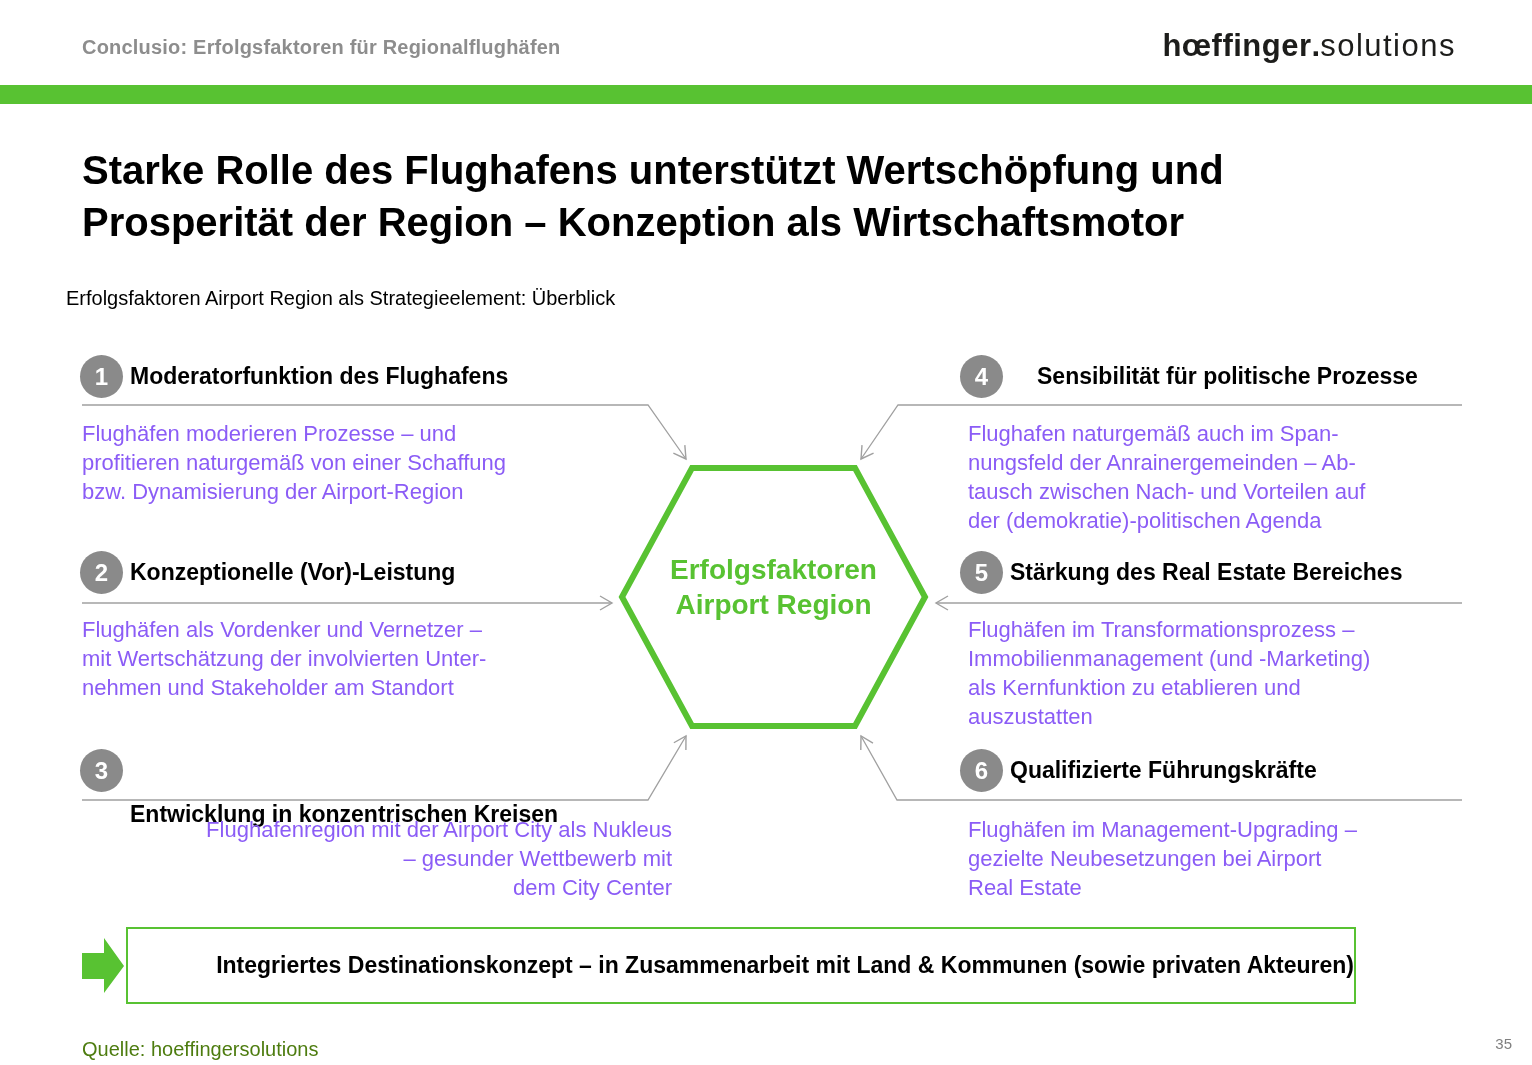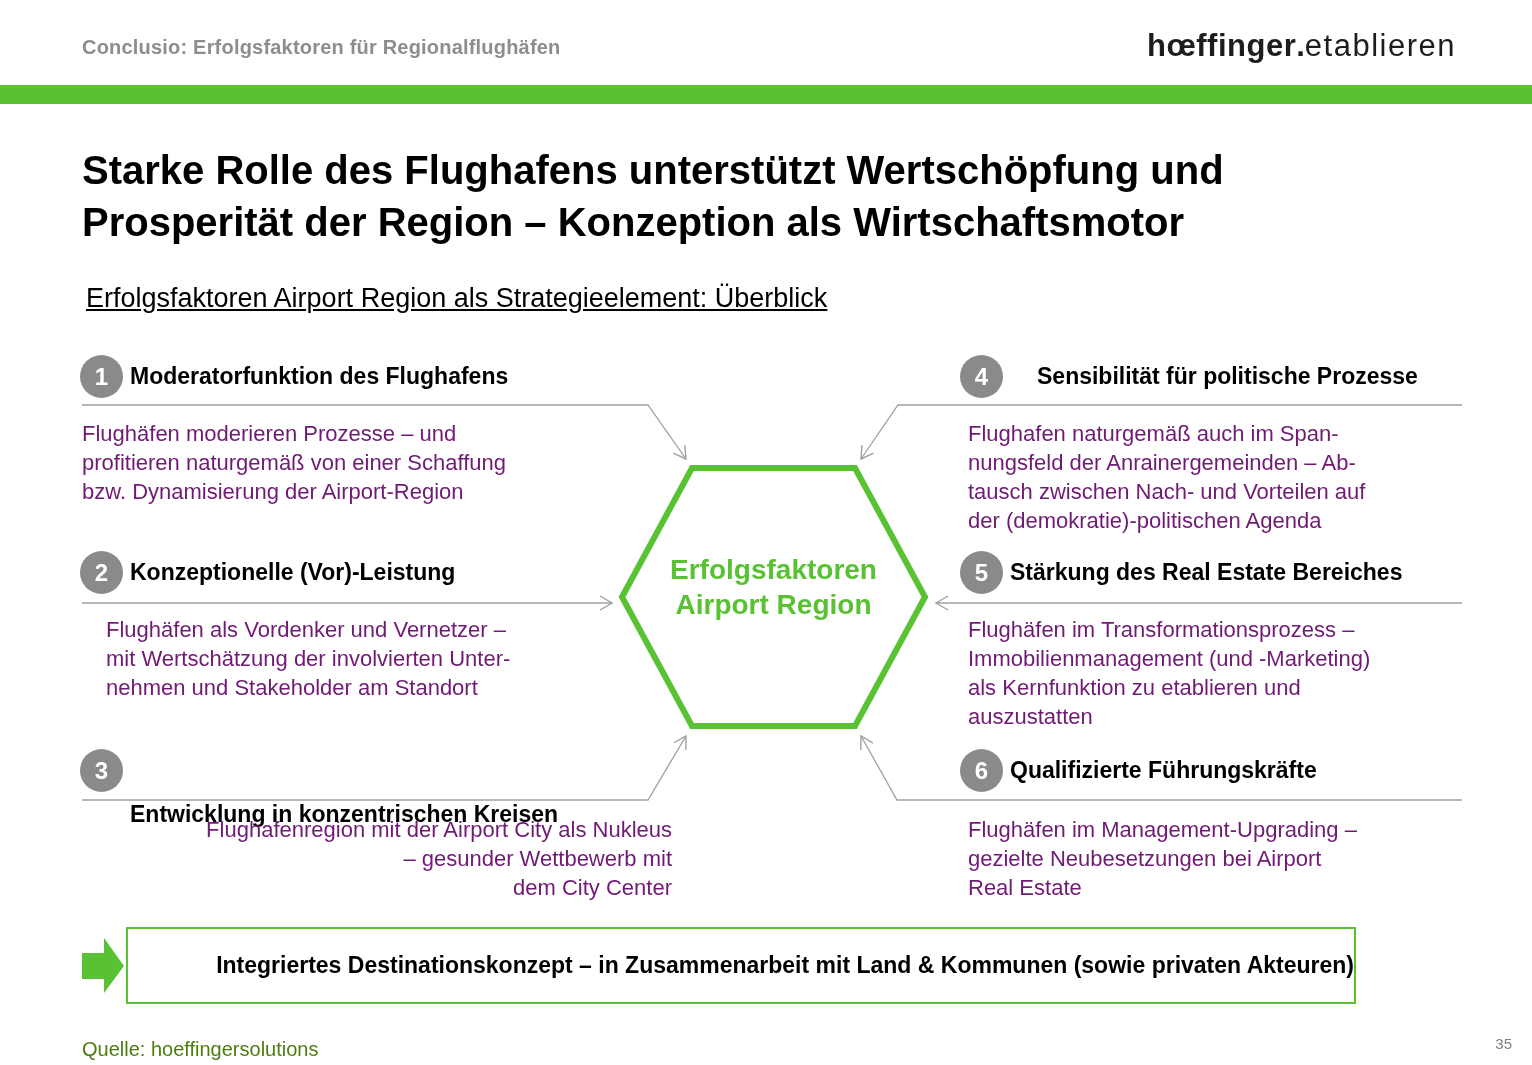--- a/index.html
+++ b/index.html
@@ -26,36 +26,36 @@
   .greenbar{
     position:absolute;left:0;top:85px;width:1532px;height:19px;
     background:#58c232;
   }
   .title{
     position:absolute;left:82px;top:144px;width:1340px;
     font-size:40px;font-weight:bold;color:#000;
     line-height:52px;white-space:pre-line;
   }
   .subtitle{
-    position:absolute;left:86px;top:280px;width:1100px;
-    font-size:27px;color:#000;line-height:36px;text-decoration:underline;
+    position:absolute;left:66px;top:280px;width:1100px;
+    font-size:20px;color:#000;line-height:36px;
   }
   .overlay{position:absolute;left:0;top:0;z-index:1;}
   .num-circle{
     position:absolute;width:43px;height:43px;border-radius:50%;
     background:#8a8a8a;color:#fff;font-size:24px;font-weight:bold;
     display:flex;align-items:center;justify-content:center;z-index:2;
   }
   .factor-heading{
     position:absolute;height:43px;line-height:43px;
     font-size:23px;font-weight:bold;color:#000;white-space:nowrap;z-index:2;
   }
   .factor-body{
     position:absolute;
-    font-size:22px;color:#701a75;line-height:29px;white-space:pre-line;z-index:2;
+    font-size:22px;color:#8b5cf6;line-height:29px;white-space:pre-line;z-index:2;
   }
   .hex-label{
     position:absolute;left:622px;top:552px;width:303px;z-index:2;
     text-align:center;font-size:28px;font-weight:bold;color:#58c232;
     line-height:35px;white-space:pre-line;
   }
   .banner{
     position:absolute;left:126px;top:927px;width:1230px;height:77px;z-index:2;
     border:2px solid #58c232;box-sizing:border-box;
     display:flex;align-items:center;justify-content:flex-end;
@@ -69,21 +69,21 @@
   .pagenum{
     position:absolute;right:20px;top:1035px;font-size:15px;color:#7f7f7f;z-index:2;
   }
 </style>
 </head>
 <body>
 
 <div class="slide">
 
   <div class="kicker">Conclusio: Erfolgsfaktoren für Regionalflughäfen</div>
-  <div class="logo"><span class="lb">hœffinger</span><span class="ld">.</span><span class="ll">etablieren</span></div>
+  <div class="logo"><span class="lb">hœffinger</span><span class="ld">.</span><span class="ll">solutions</span></div>
   <div class="greenbar"></div>
 
   <div class="title">Starke Rolle des Flughafens unterstützt Wertschöpfung und
 Prosperität der Region – Konzeption als Wirtschaftsmotor</div>
   <div class="subtitle">Erfolgsfaktoren Airport Region als Strategieelement: Überblick</div>
 
   <svg class="overlay" width="1532" height="1065" viewBox="0 0 1532 1065">
     <defs>
       <marker id="arr" markerUnits="userSpaceOnUse" markerWidth="26" markerHeight="26" refX="13" refY="13" orient="auto">
         <path d="M1,6 L13,13 L1,20" fill="none" stroke="#a0a0a0" stroke-width="1.4"></path>
@@ -105,21 +105,21 @@
   <div class="hex-label"><span>Erfolgsfaktoren</span><br><span>Airport Region</span></div>
 
   <div class="num-circle" style="left:80px;top:355px;">1</div>
   <div class="factor-heading" style="left:130px;top:355px;">Moderatorfunktion des Flughafens</div>
   <div class="factor-body" style="left:82px;top:419px;width:590px;">Flughäfen moderieren Prozesse – und
 profitieren naturgemäß von einer Schaffung
 bzw. Dynamisierung der Airport-Region</div>
 
   <div class="num-circle" style="left:80px;top:551px;">2</div>
   <div class="factor-heading" style="left:130px;top:551px;">Konzeptionelle (Vor)-Leistung</div>
-  <div class="factor-body" style="left:82px;top:615px;width:590px;margin-left:24px;">Flughäfen als Vordenker und Vernetzer –
+  <div class="factor-body" style="left:82px;top:615px;width:590px;">Flughäfen als Vordenker und Vernetzer –
 mit Wertschätzung der involvierten Unter-
 nehmen und Stakeholder am Standort</div>
 
   <div class="num-circle" style="left:80px;top:749px;">3</div>
   <div class="factor-heading" style="left:130px;top:793px;">Entwicklung in konzentrischen Kreisen</div>
   <div class="factor-body" style="left:82px;top:815px;width:590px;text-align:right;">Flughafenregion mit der Airport City als Nukleus
 – gesunder Wettbewerb mit
 dem City Center</div>
 
   <div class="num-circle" style="left:960px;top:355px;">4</div>

